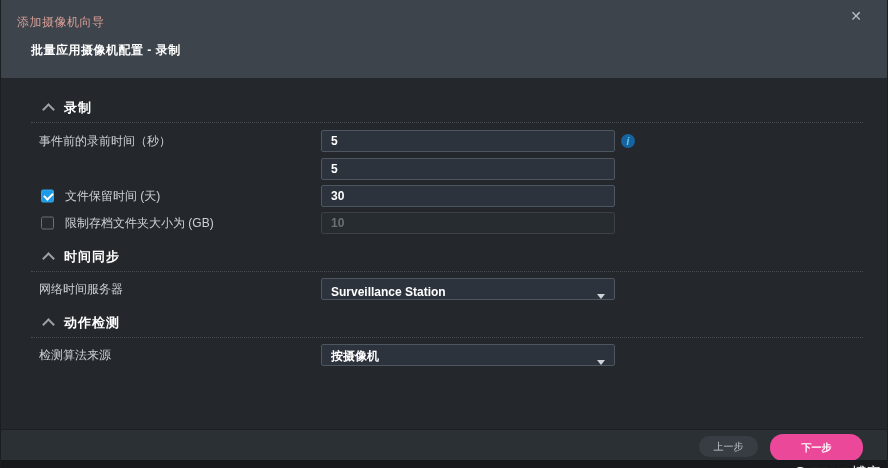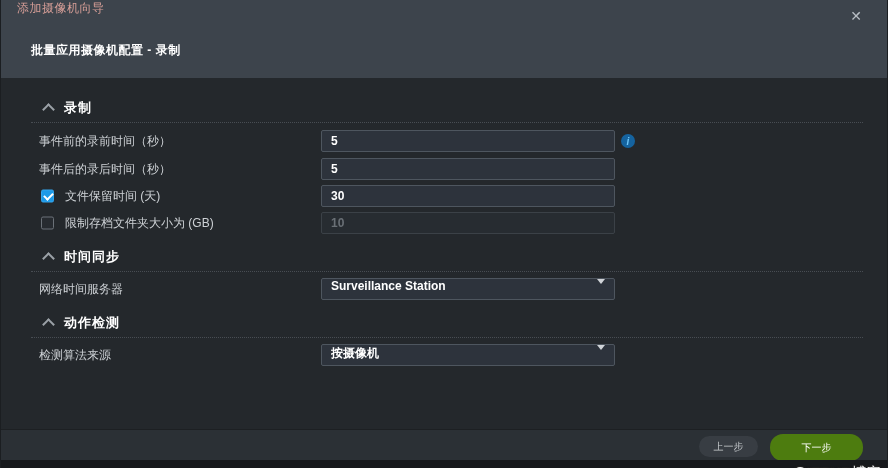--- a/index.html
+++ b/index.html
@@ -2,21 +2,21 @@
 <html><head>
 <meta charset="utf-8">
 <style>
   html,body{margin:0;padding:0;background:#17191c;}
   body{width:888px;height:468px;font-family:"Liberation Sans","DejaVu Sans",sans-serif;}
   .stage{position:relative;width:888px;height:468px;background:#24282c;overflow:hidden;
          box-sizing:border-box;border-left:1px solid #1b1e21;border-right:1px solid #1b1e21;}
 
   
   .band{position:absolute;top:0;left:0;right:0;height:78px;background:#3d444c;}
-  .dialog-title{position:absolute;left:16px;top:0;font-size:12px;color:#d69e97;letter-spacing:.5px;}
+  .dialog-title{position:absolute;left:16px;top:14px;font-size:12px;color:#d69e97;letter-spacing:.5px;}
   .close-btn{position:absolute;right:22px;top:7px;width:18px;height:18px;color:#b9bfc5;
              font-size:14px;line-height:18px;text-align:center;cursor:pointer;}
   .page-title{position:absolute;left:30px;top:42px;font-size:12px;font-weight:bold;color:#ffffff;letter-spacing:.5px;}
 
   
   .section{position:absolute;left:30px;right:24px;height:26px;border-bottom:1px dotted #484d53;}
   .chev{position:absolute;left:13px;top:9px;width:7px;height:7px;
         border-left:2px solid #9ba1a7;border-top:2px solid #9ba1a7;transform:rotate(45deg);}
   .sec-title{position:absolute;left:33px;top:3px;font-size:13px;font-weight:bold;color:#ffffff;letter-spacing:1px;}
 
@@ -32,36 +32,36 @@
             border-left:2px solid #fff;border-bottom:2px solid #fff;transform:rotate(-45deg);}
   .checkbox.unchecked{background:#272b30;border:1px solid #6b7178;}
 
   .field{position:absolute;left:320px;top:0;width:294px;height:22px;box-sizing:border-box;
          background:#2d333c;border:1px solid #4e565f;border-radius:2px;
          color:#ffffff;font-size:12px;font-weight:bold;padding:0 9px;
          font-family:"Liberation Sans","DejaVu Sans",sans-serif;}
   input.field{outline:none;}
   input.field:disabled{background:#272c31;border-color:#3b4147;color:#bef264;-webkit-text-fill-color:#6a7076;}
 
-  .dropdown{display:flex;align-items:flex-start;cursor:pointer;}
+  .dropdown{display:flex;align-items:flex-end;cursor:pointer;}
   .dropdown .dd-text{flex:1;overflow:hidden;white-space:nowrap;}
   .dd-caret{width:0;height:0;border-left:4px solid transparent;border-right:4px solid transparent;
             border-top:5px solid #d0d4d8;margin-left:6px;}
 
   .info-icon{position:absolute;left:620px;top:50%;transform:translateY(-50%);
              width:14px;height:14px;border-radius:50%;background:#15639f;
              color:#6fc6f7;font-size:10px;font-weight:bold;font-style:italic;
              display:flex;align-items:center;justify-content:center;cursor:pointer;}
 
   
   .footer{position:absolute;left:0;top:429px;right:0;height:31px;background:#2b3035;border-top:1px solid #1d2023;}
   .btn{position:absolute;display:flex;align-items:center;justify-content:center;
        font-size:10px;cursor:pointer;white-space:nowrap;}
   .btn-prev{left:698px;top:6px;width:59px;height:21px;border-radius:11px;background:#383d43;color:#c7cbce;}
-  .btn-next{left:769px;top:4px;width:93px;height:27px;border-radius:13px;background:#4d7c0f;color:#ffffff;}
+  .btn-next{left:769px;top:4px;width:93px;height:27px;border-radius:13px;background:#ec4899;color:#ffffff;font-weight:bold;}
   .bottom-strip{position:absolute;left:0;right:0;top:460px;height:8px;background:#17191c;}
 
   .watermark{position:absolute;left:791px;top:444px;font-size:15px;font-weight:normal;color:#f5f5f5;
              text-shadow:-1px -1px 1px #222,1px -1px 1px #222,-1px 1px 1px #222,1px 1px 1px #222,0 2px 2px #111;
              white-space:nowrap;pointer-events:none;margin-top:20px;}
 </style>
 </head>
 <body>
 
 <div class="stage">
@@ -77,21 +77,20 @@
     <span class="sec-title">录制</span>
   </div>
 
   <div class="row" style="top:130px;">
     <span class="lbl">事件前的录前时间（秒）</span>
     <input class="field" type="text" value="5" style="">
     <span class="info-icon">i</span>
   </div>
 
   <div class="row" style="top:158px;">
-    <span class="lbl">事件后的录后时间（秒）</span>
     <input class="field" type="text" value="5" style="">
   </div>
 
   <div class="row" style="top:185px;">
     <span class="checkbox checked"></span>
     <span class="lbl cb-lbl">文件保留时间 (天)</span>
     <input class="field" type="text" value="30" style="">
   </div>
 
   <div class="row" style="top:212px;">

